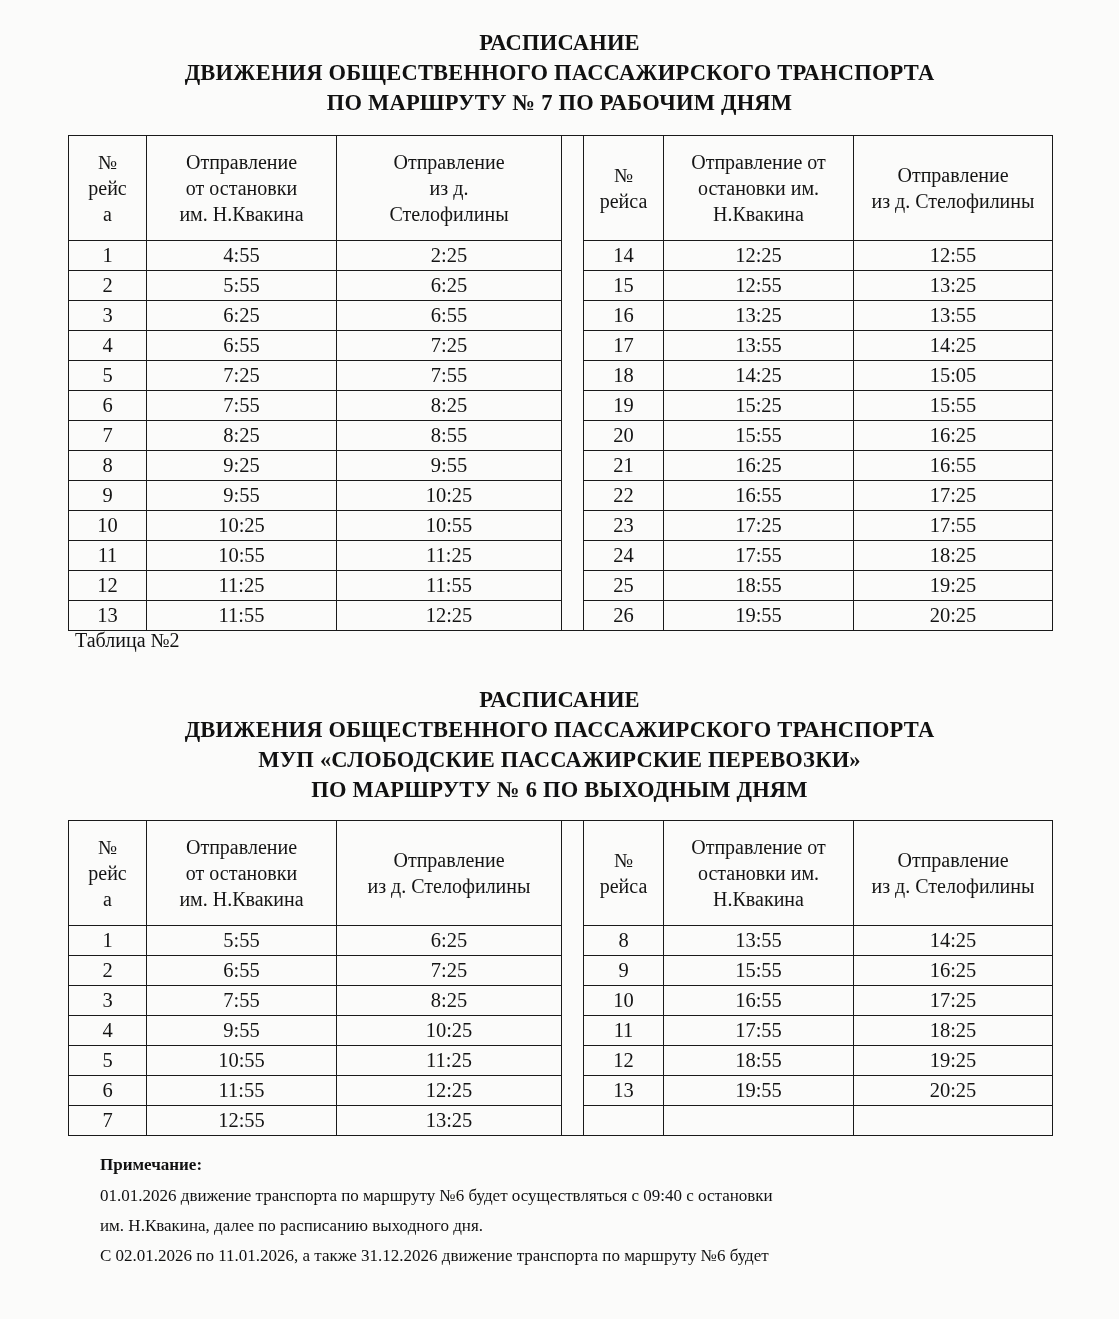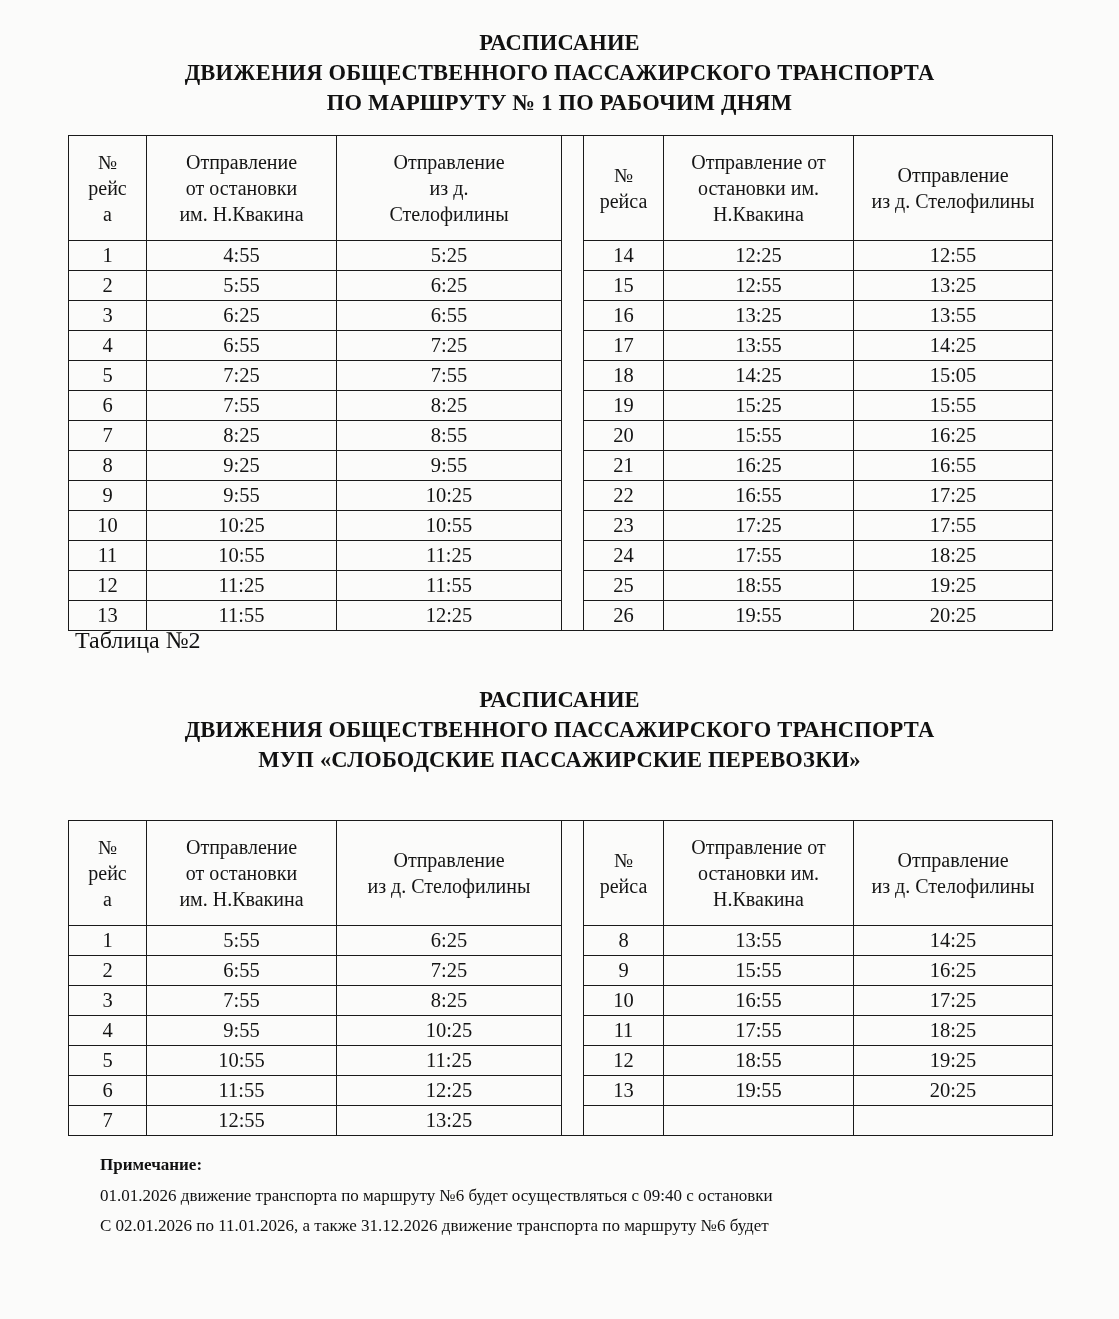--- a/index.html
+++ b/index.html
@@ -52,21 +52,21 @@
     width: 1119px;
     font-size: 22.5px;
     line-height: 30px;
   }
 
   
   #table-caption-2 {
     position: absolute;
     left: 75px;
     top: 628px;
-    font-size: 24px;
+    font-size: 20px;
     line-height: 24px;
   }
 
   
   .sched-wrap {
     position: absolute;
     left: 68px;
     width: 984px;
   }
   #schedule-table-1-wrap { top: 135px; }
@@ -143,21 +143,21 @@
   }
 </style>
 </head>
 <body>
 
 <div class="page">
 
   <div class="title-block" id="title-1">
     <span class="tline">РАСПИСАНИЕ</span>
     <span class="tline main">ДВИЖЕНИЯ ОБЩЕСТВЕННОГО ПАССАЖИРСКОГО ТРАНСПОРТА</span>
-    <span class="tline">ПО МАРШРУТУ № 1 ПО РАБОЧИМ ДНЯМ</span>
+    <span class="tline">ПО МАРШРУТУ № 7 ПО РАБОЧИМ ДНЯМ</span>
   </div>
 
   <div class="sched-wrap" id="schedule-table-1-wrap">
     <table class="sched" id="schedule-table-1">
       <colgroup>
         <col class="c-num">
           <col class="c-dep1">
           <col class="c-dep2">
         <col class="c-gap">
         <col class="c-num2">
@@ -194,21 +194,21 @@
           <th>
             <span class="hdr-l1">Отправление</span>
             <span class="hdr-l2">из д. Стелофилины</span>
           </th>
         </tr>
       </thead>
       <tbody id="schedule-table-1-body">
           <tr>
             <td>1</td>
             <td>4:55</td>
-            <td>5:25</td>
+            <td>2:25</td>
             <td class="spacer"></td>
             <td>14</td>
             <td>12:25</td>
             <td>12:55</td>
           </tr>
           <tr>
             <td>2</td>
             <td>5:55</td>
             <td>6:25</td>
             <td class="spacer"></td>
@@ -318,20 +318,21 @@
         </tbody>
     </table>
   </div>
 
   <div id="table-caption-2">Таблица №2</div>
 
   <div class="title-block" id="title-2">
     <span class="tline">РАСПИСАНИЕ</span>
     <span class="tline">ДВИЖЕНИЯ ОБЩЕСТВЕННОГО ПАССАЖИРСКОГО ТРАНСПОРТА</span>
     <span class="tline">МУП «СЛОБОДСКИЕ ПАССАЖИРСКИЕ ПЕРЕВОЗКИ»</span>
+    <span class="tline">ПО МАРШРУТУ № 6 ПО ВЫХОДНЫМ ДНЯМ</span>
   </div>
 
   <div class="sched-wrap" id="schedule-table-2-wrap">
     <table class="sched" id="schedule-table-2">
       <colgroup>
         <col class="c-num">
           <col class="c-dep1">
           <col class="c-dep2">
         <col class="c-gap">
         <col class="c-num2">
@@ -434,16 +435,17 @@
             <td></td>
             <td></td>
           </tr>
         </tbody>
     </table>
   </div>
 
   <div id="notes">
     <span class="notes-title">Примечание:</span>
     <span class="note-line">01.01.2026 движение транспорта по маршруту №6 будет осуществляться с 09:40 с остановки</span>
+    <span class="note-line">им. Н.Квакина, далее по расписанию выходного дня.</span>
     <span class="note-line">С 02.01.2026 по 11.01.2026, а также 31.12.2026 движение транспорта по маршруту №6 будет</span>
   </div>
 
 </div>
 
 </body></html>

